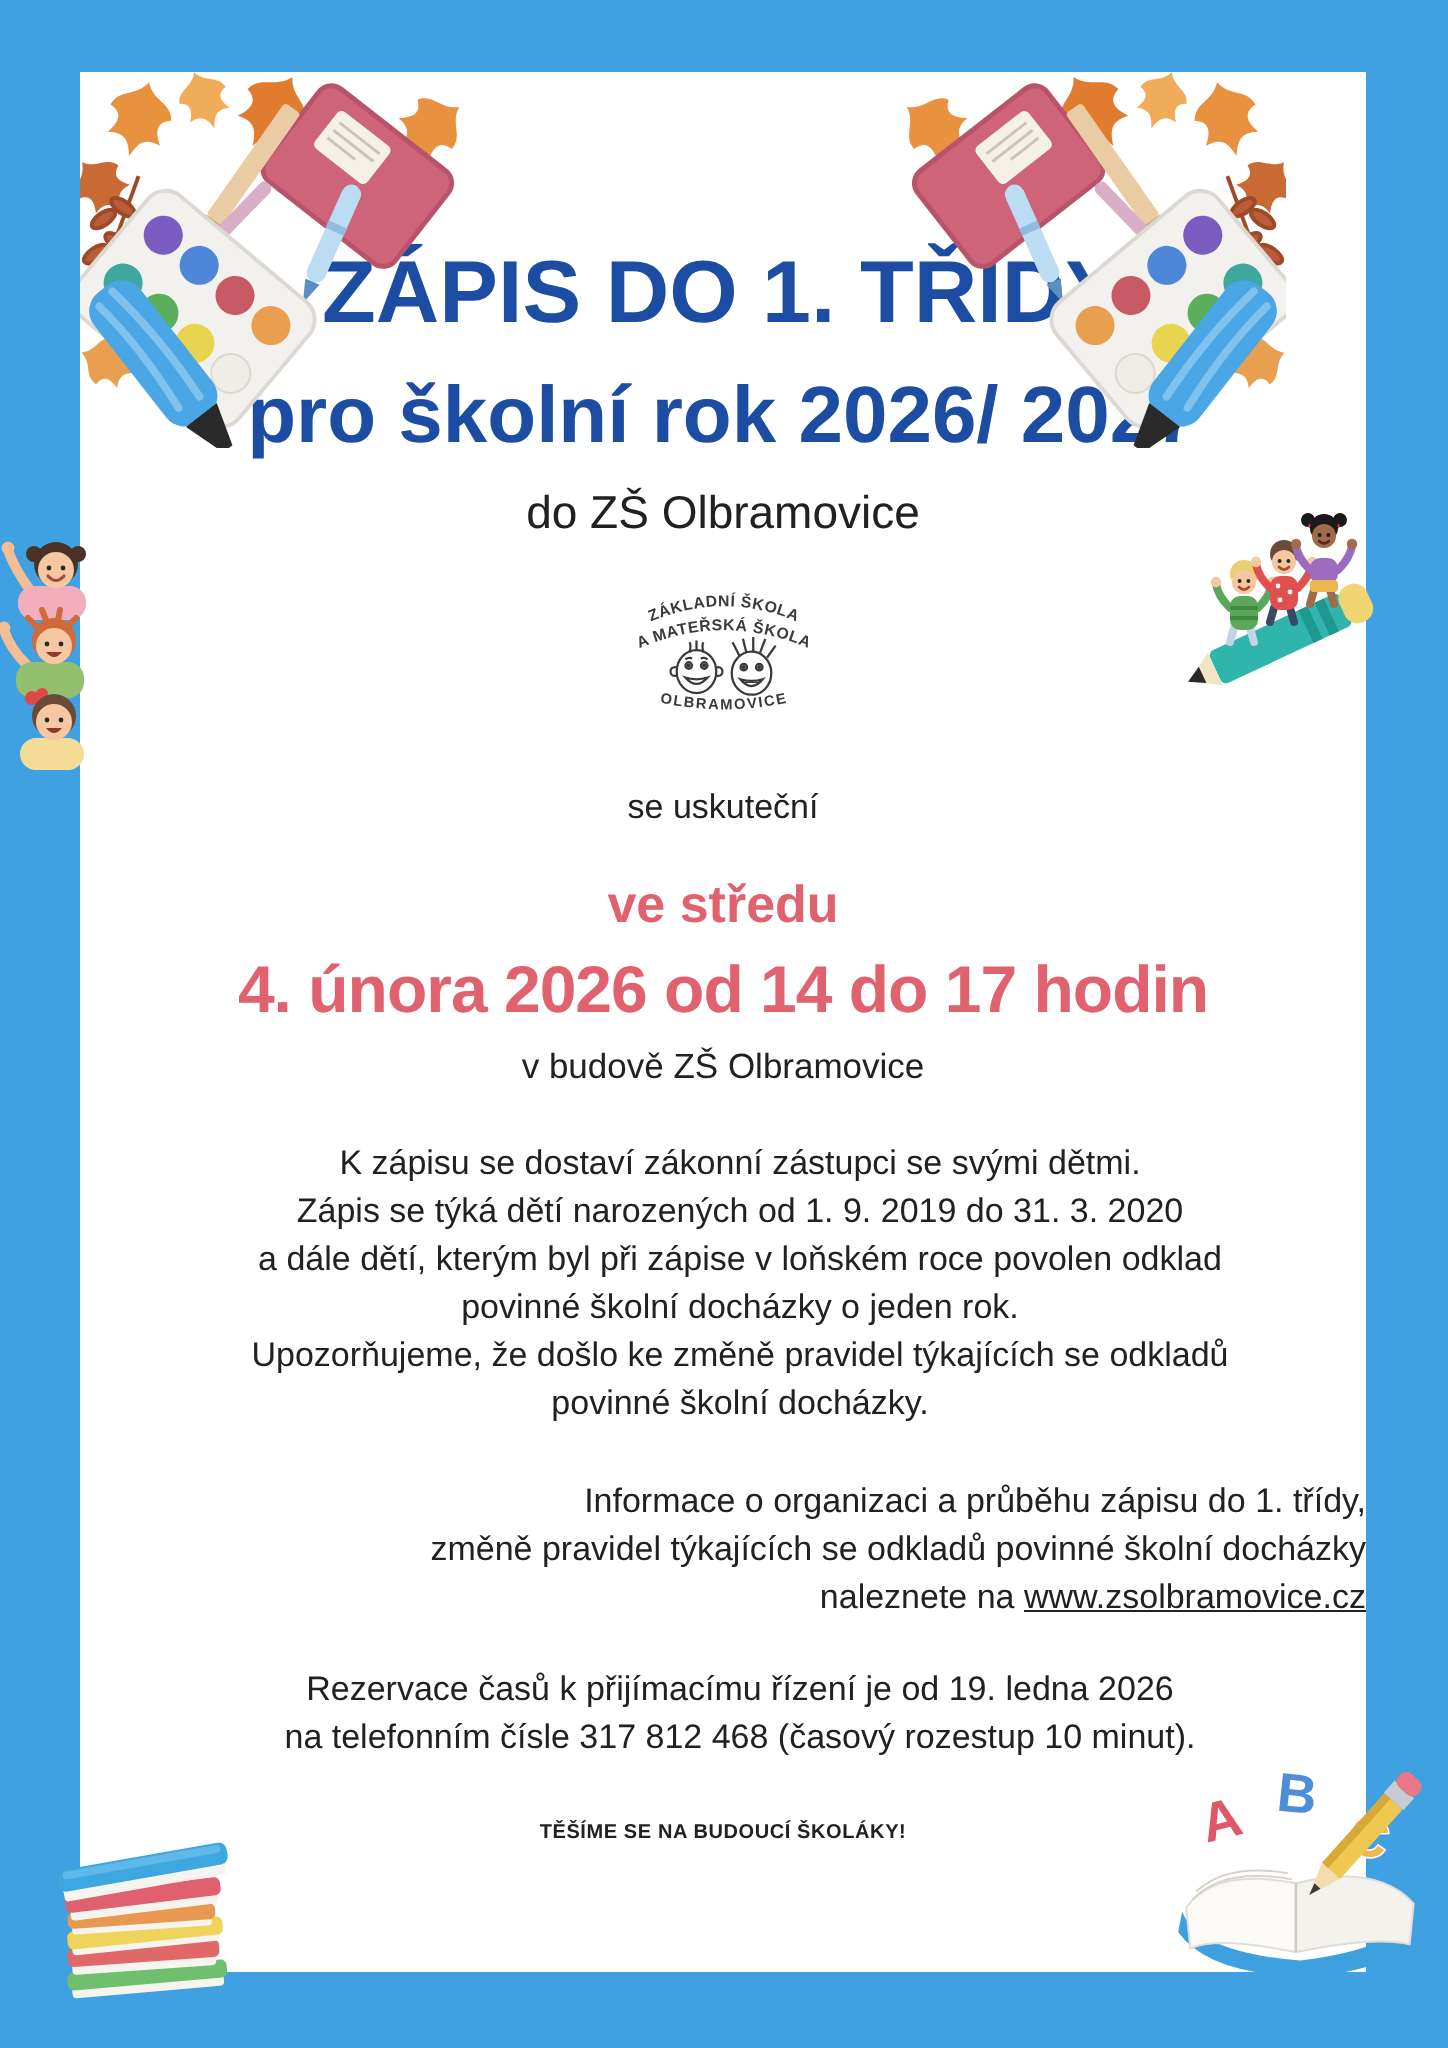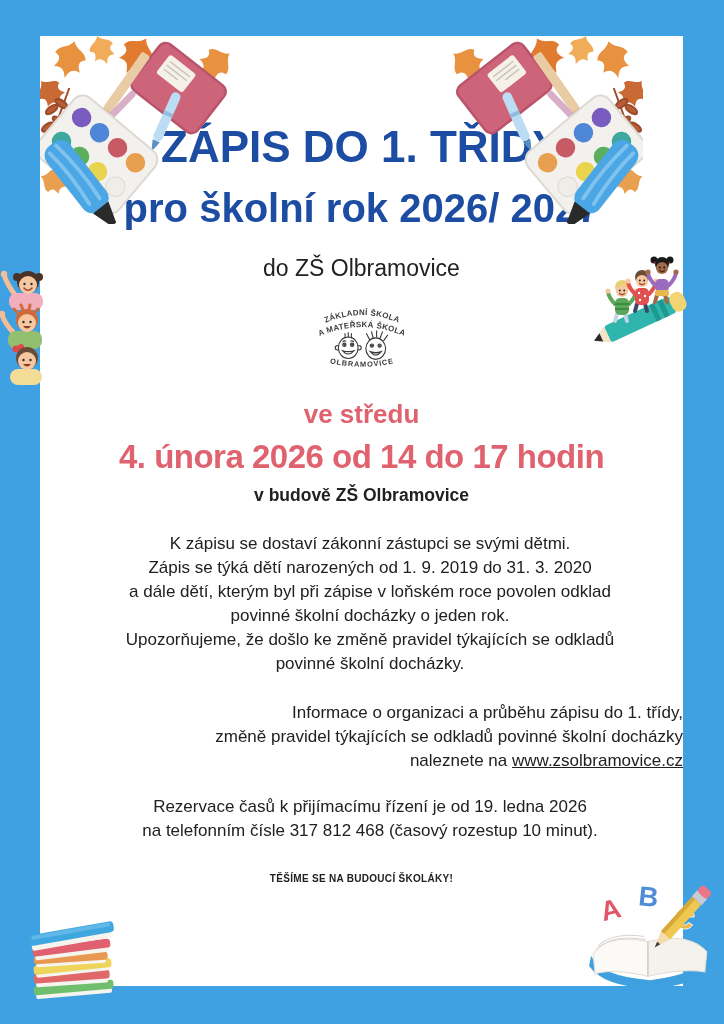--- a/index.html
+++ b/index.html
@@ -9,26 +9,26 @@
     font-family:"Liberation Sans",sans-serif;
     color:var(--text-black,#212121);
   }
   .card{
     position:absolute;left:40px;top:36px;width:643px;height:950px;
     background:#ffffff;
   }
   .content{position:relative;width:100%;height:100%;text-align:center;}
   .title1{font-size:44px;line-height:52px;font-weight:700;color:var(--title-blue,#1C4DA2);margin:85px 0 0;white-space:nowrap;}
   .title2{font-size:40px;line-height:50px;font-weight:700;color:var(--title-blue,#1C4DA2);margin:10px 0 0;white-space:nowrap;}
-  .subtitle{font-size:23px;line-height:28px;margin-top:21px;}
+  .subtitle{font-size:23px;line-height:28px;margin-top:9px;}
   .logo-wrap{margin-top:9px;height:86px;}
   .intro{font-size:17px;line-height:22px;margin-top:28px;}
   .day{font-size:26px;line-height:30px;font-weight:700;color:var(--accent-pink,#E0626F);margin-top:22px;}
   .datetime{font-size:33px;line-height:40px;font-weight:700;letter-spacing:-0.5px;color:var(--accent-pink,#E0626F);margin-top:8px;white-space:nowrap;}
-  .location{font-size:17.5px;line-height:24px;margin-top:6px;font-weight:bold;}
+  .location{font-size:17.5px;line-height:24px;margin-top:6px;}
   .para{font-size:17px;line-height:24px;}
   .para div{white-space:nowrap;padding-left:17px;}
   .p1{margin-top:25px;}
   .p2{margin-top:25px;text-align:right;}
   .p3{margin-top:22px;}
   .closing{font-size:10px;line-height:22px;font-weight:700;margin-top:25px;letter-spacing:.3px;}
   .link{text-decoration:underline;cursor:pointer;}
   .deco{position:absolute;pointer-events:none;}
   .deco svg{display:block;width:100%;height:100%;}
   .deco-tl{left:40px;top:36px;width:205px;height:188px;}
@@ -81,20 +81,21 @@
             <circle cx="85.5" cy="63.5" r="0.6" fill="#3A3A3A"></circle>
           <path d="M74.5,70.5 Q81,78.5 87.5,70.5 Q81,72.5 74.5,70.5 Z"></path>
           <path d="M77,72.2 L85,72.2" fill="none" stroke-width="0.9"></path>
         </g>
         <text class="logo-text" font-size="8.6" letter-spacing="1">
           <textPath href="#lg3" startOffset="50%" text-anchor="middle">OLBRAMOVICE</textPath>
         </text>
       </svg>
     </div>
 
+    <div class="intro">se uskuteční</div>
     <div class="day">ve středu</div>
     <div class="datetime">4. února 2026 od 14 do 17 hodin</div>
     <div class="location">v budově ZŠ Olbramovice</div>
 
     <div class="para p1">
       <div>K zápisu se dostaví zákonní zástupci se svými dětmi.</div>
       <div>Zápis se týká dětí narozených od 1. 9. 2019 do 31. 3. 2020</div>
       <div>a dále dětí, kterým byl při zápise v loňském roce povolen odklad</div>
       <div>povinné školní docházky o jeden rok.</div>
       <div>Upozorňujeme, že došlo ke změně pravidel týkajících se odkladů</div>

